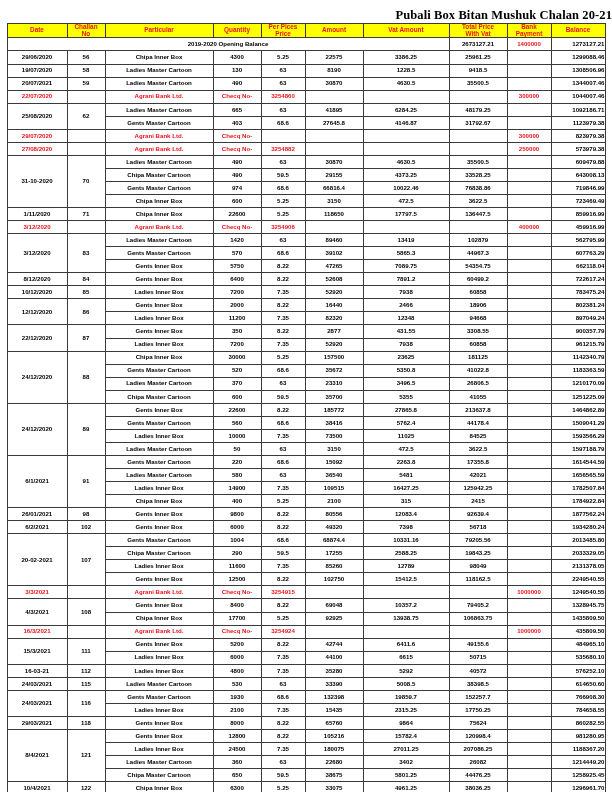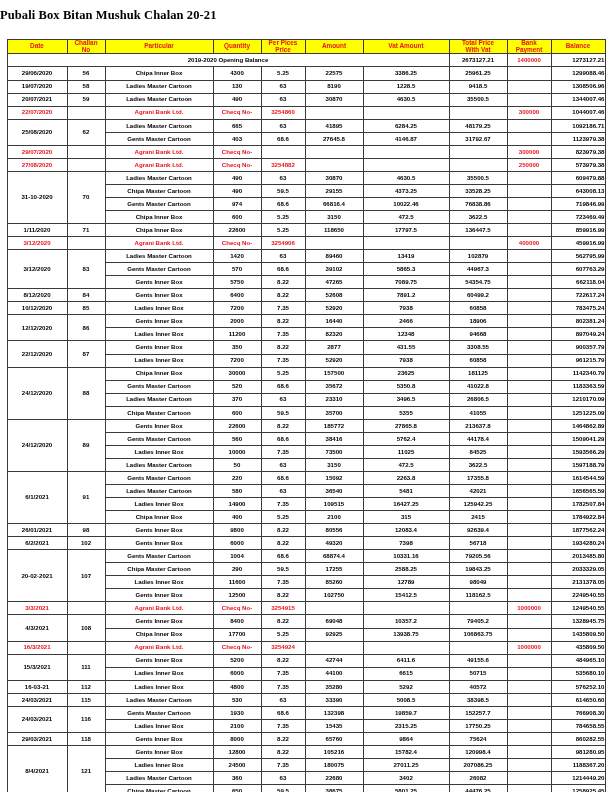--- a/index.html
+++ b/index.html
@@ -16,27 +16,27 @@
     color: #000000;
     overflow: hidden;
   }
   #page {
     width: 612px;
     height: 792px;
     position: relative;
     padding: 0;
   }
   #doc-title {
-    text-align: left;
+    text-align: right;
     font-family: "Liberation Serif", serif;
     font-size: 12.5px;
     font-weight: bold;
     letter-spacing: 0.1px;
     padding-top: 8px;
-    padding-bottom: 16px;
+    padding-bottom: 0;
     color: #000000;
   }
   table.chalan {
     border-collapse: collapse;
     width: 578px;
     margin: 0 auto;
     table-layout: fixed;
     font-size: 6.1px;
   }
   table.chalan td, table.chalan th {

